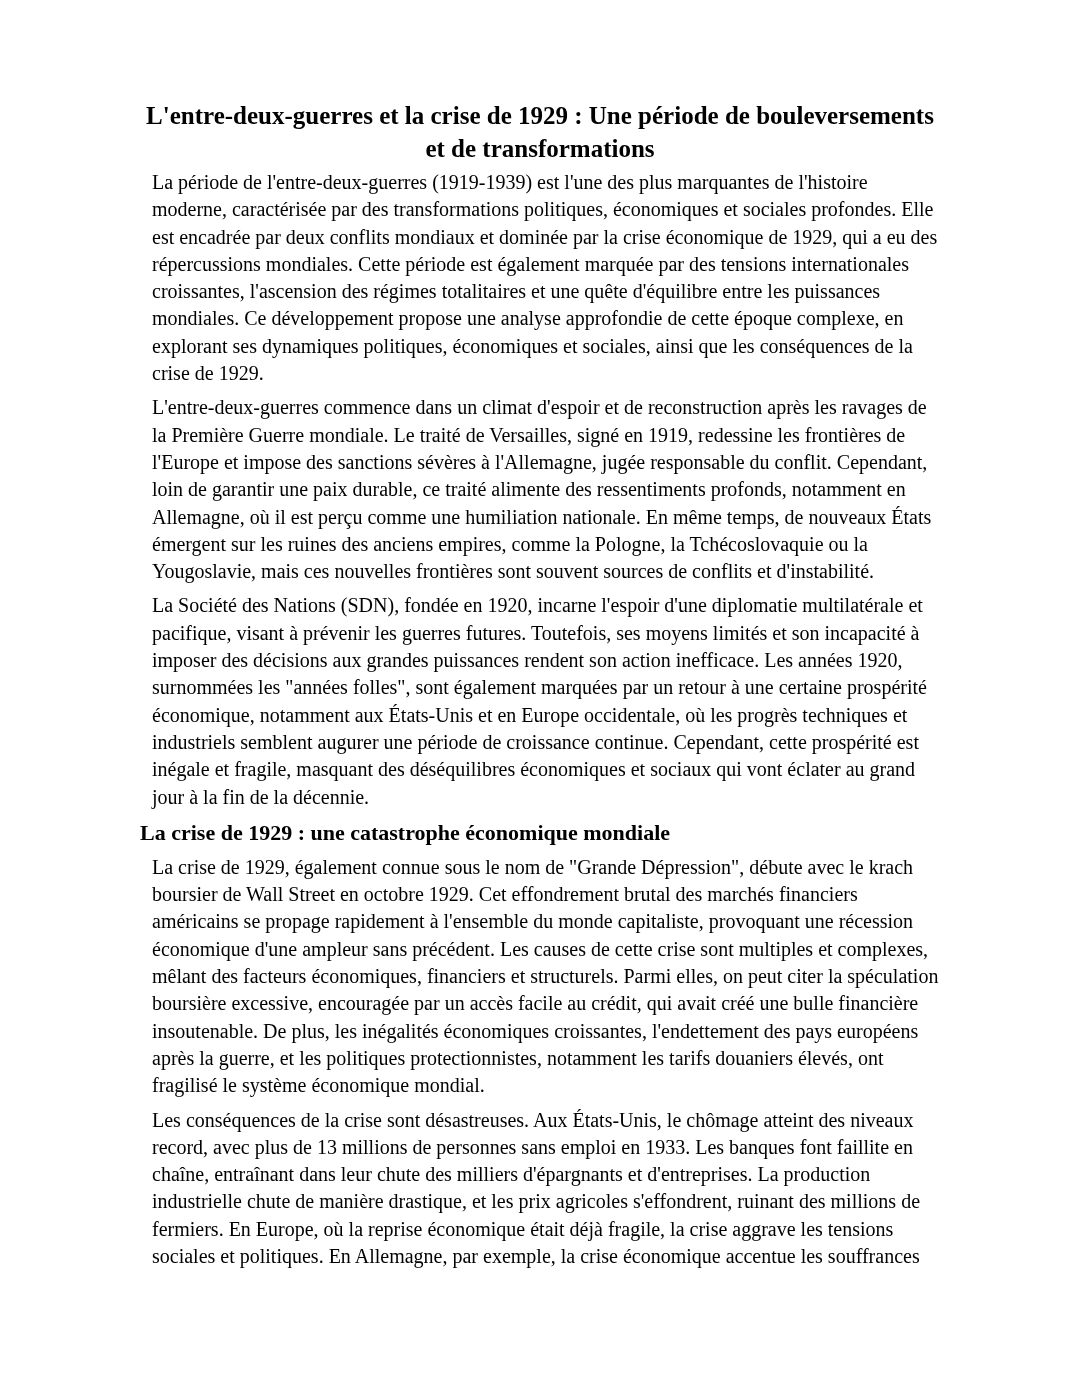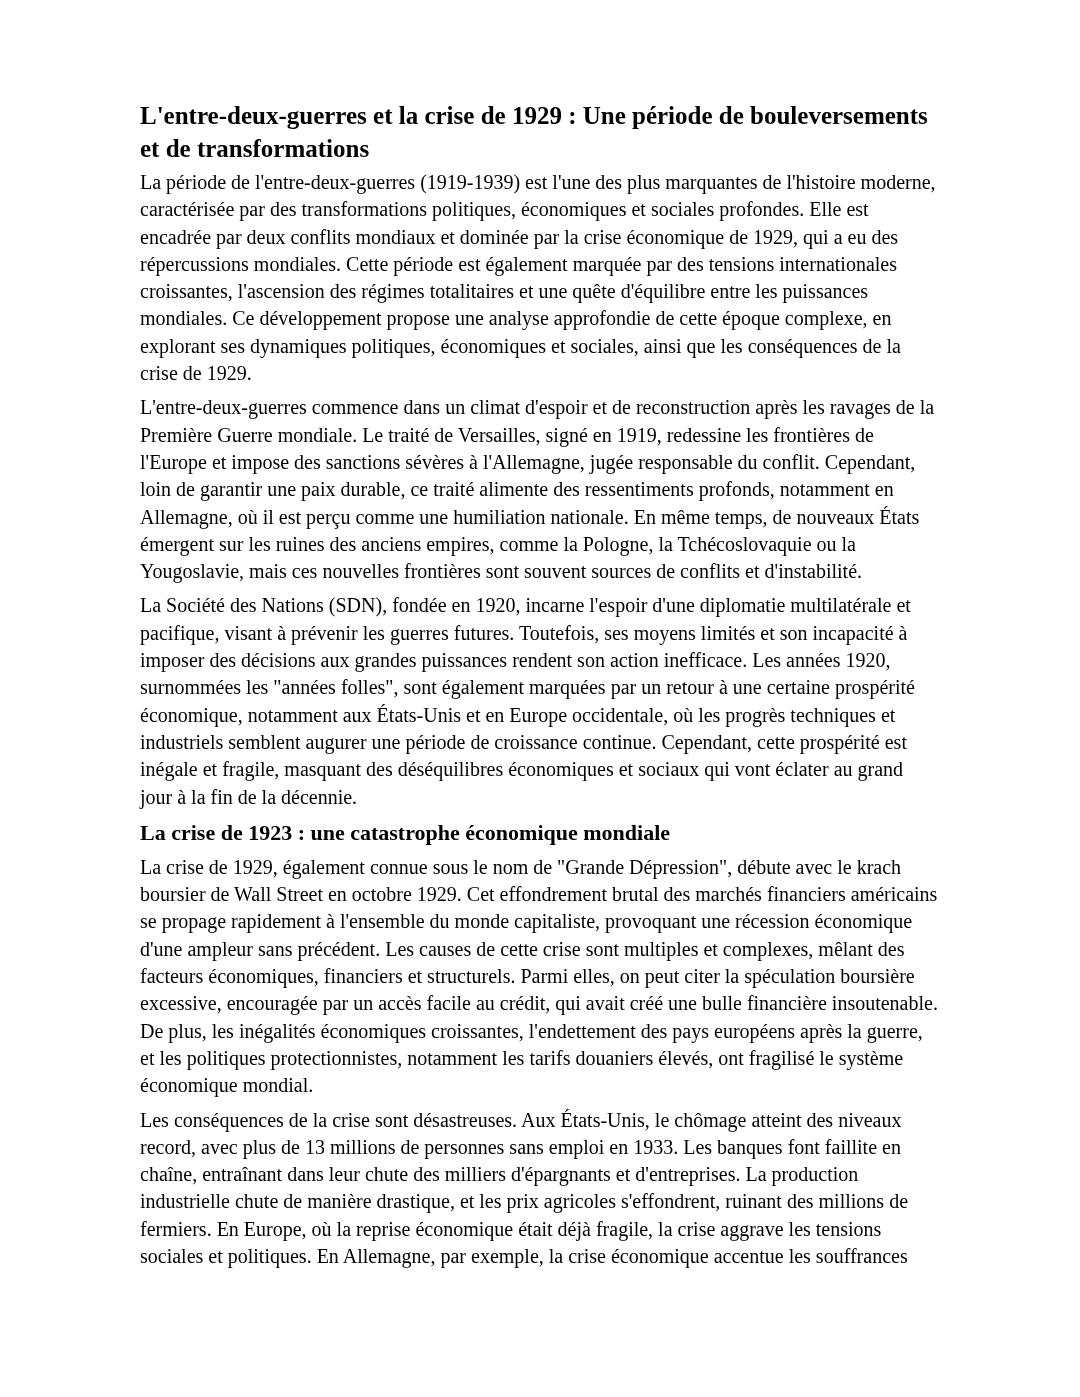--- a/index.html
+++ b/index.html
@@ -16,47 +16,48 @@
     width: 1080px;
     height: 1397px;
     padding: 99px 140px 0 140px;
     background: #ffffff;
   }
   .doc-title {
     font-size: 25px;
     line-height: 33px;
     font-weight: bold;
     margin: 0 0 4px 0;
+    text-align: center;
   }
   .section-heading {
     font-size: 22px;
     line-height: 29px;
     font-weight: bold;
     margin: 0 0 7px 0;
   }
   .para {
     font-size: 20px;
     line-height: 27.3px;
-    margin: 0 0 7px 0;
+    margin: 0 0 7px 12px;
     text-align: left;
   }
 </style>
 </head>
 <body>
 
 <div class="page">
 
   <h1 class="doc-title">L'entre-deux-guerres et la crise de 1929 : Une période de bouleversements et de transformations</h1>
 
   <p class="para">La période de l'entre-deux-guerres (1919-1939) est l'une des plus marquantes de l'histoire moderne, caractérisée par des transformations politiques, économiques et sociales profondes. Elle est encadrée par deux conflits mondiaux et dominée par la crise économique de 1929, qui a eu des répercussions mondiales. Cette période est également marquée par des tensions internationales croissantes, l'ascension des régimes totalitaires et une quête d'équilibre entre les puissances mondiales. Ce développement propose une analyse approfondie de cette époque complexe, en explorant ses dynamiques politiques, économiques et sociales, ainsi que les conséquences de la crise de 1929.</p>
 
 
   <p class="para">L'entre-deux-guerres commence dans un climat d'espoir et de reconstruction après les ravages de la Première Guerre mondiale. Le traité de Versailles, signé en 1919, redessine les frontières de l'Europe et impose des sanctions sévères à l'Allemagne, jugée responsable du conflit. Cependant, loin de garantir une paix durable, ce traité alimente des ressentiments profonds, notamment en Allemagne, où il est perçu comme une humiliation nationale. En même temps, de nouveaux États émergent sur les ruines des anciens empires, comme la Pologne, la Tchécoslovaquie ou la Yougoslavie, mais ces nouvelles frontières sont souvent sources de conflits et d'instabilité.</p>
 
   <p class="para">La Société des Nations (SDN), fondée en 1920, incarne l'espoir d'une diplomatie multilatérale et pacifique, visant à prévenir les guerres futures. Toutefois, ses moyens limités et son incapacité à imposer des décisions aux grandes puissances rendent son action inefficace. Les années 1920, surnommées les "années folles", sont également marquées par un retour à une certaine prospérité économique, notamment aux États-Unis et en Europe occidentale, où les progrès techniques et industriels semblent augurer une période de croissance continue. Cependant, cette prospérité est inégale et fragile, masquant des déséquilibres économiques et sociaux qui vont éclater au grand jour à la fin de la décennie.</p>
 
-  <h2 class="section-heading">La crise de 1923 : une catastrophe économique mondiale</h2>
+  <h2 class="section-heading">La crise de 1929 : une catastrophe économique mondiale</h2>
 
   <p class="para">La crise de 1929, également connue sous le nom de "Grande Dépression", débute avec le krach boursier de Wall Street en octobre 1929. Cet effondrement brutal des marchés financiers américains se propage rapidement à l'ensemble du monde capitaliste, provoquant une récession économique d'une ampleur sans précédent. Les causes de cette crise sont multiples et complexes, mêlant des facteurs économiques, financiers et structurels. Parmi elles, on peut citer la spéculation boursière excessive, encouragée par un accès facile au crédit, qui avait créé une bulle financière insoutenable. De plus, les inégalités économiques croissantes, l'endettement des pays européens après la guerre, et les politiques protectionnistes, notamment les tarifs douaniers élevés, ont fragilisé le système économique mondial.</p>
 
   <p class="para">Les conséquences de la crise sont désastreuses. Aux États-Unis, le chômage atteint des niveaux record, avec plus de 13 millions de personnes sans emploi en 1933. Les banques font faillite en chaîne, entraînant dans leur chute des milliers d'épargnants et d'entreprises. La production industrielle chute de manière drastique, et les prix agricoles s'effondrent, ruinant des millions de fermiers. En Europe, où la reprise économique était déjà fragile, la crise aggrave les tensions sociales et politiques. En Allemagne, par exemple, la crise économique accentue les souffrances</p>
 
 </div>
 
 </body></html>

